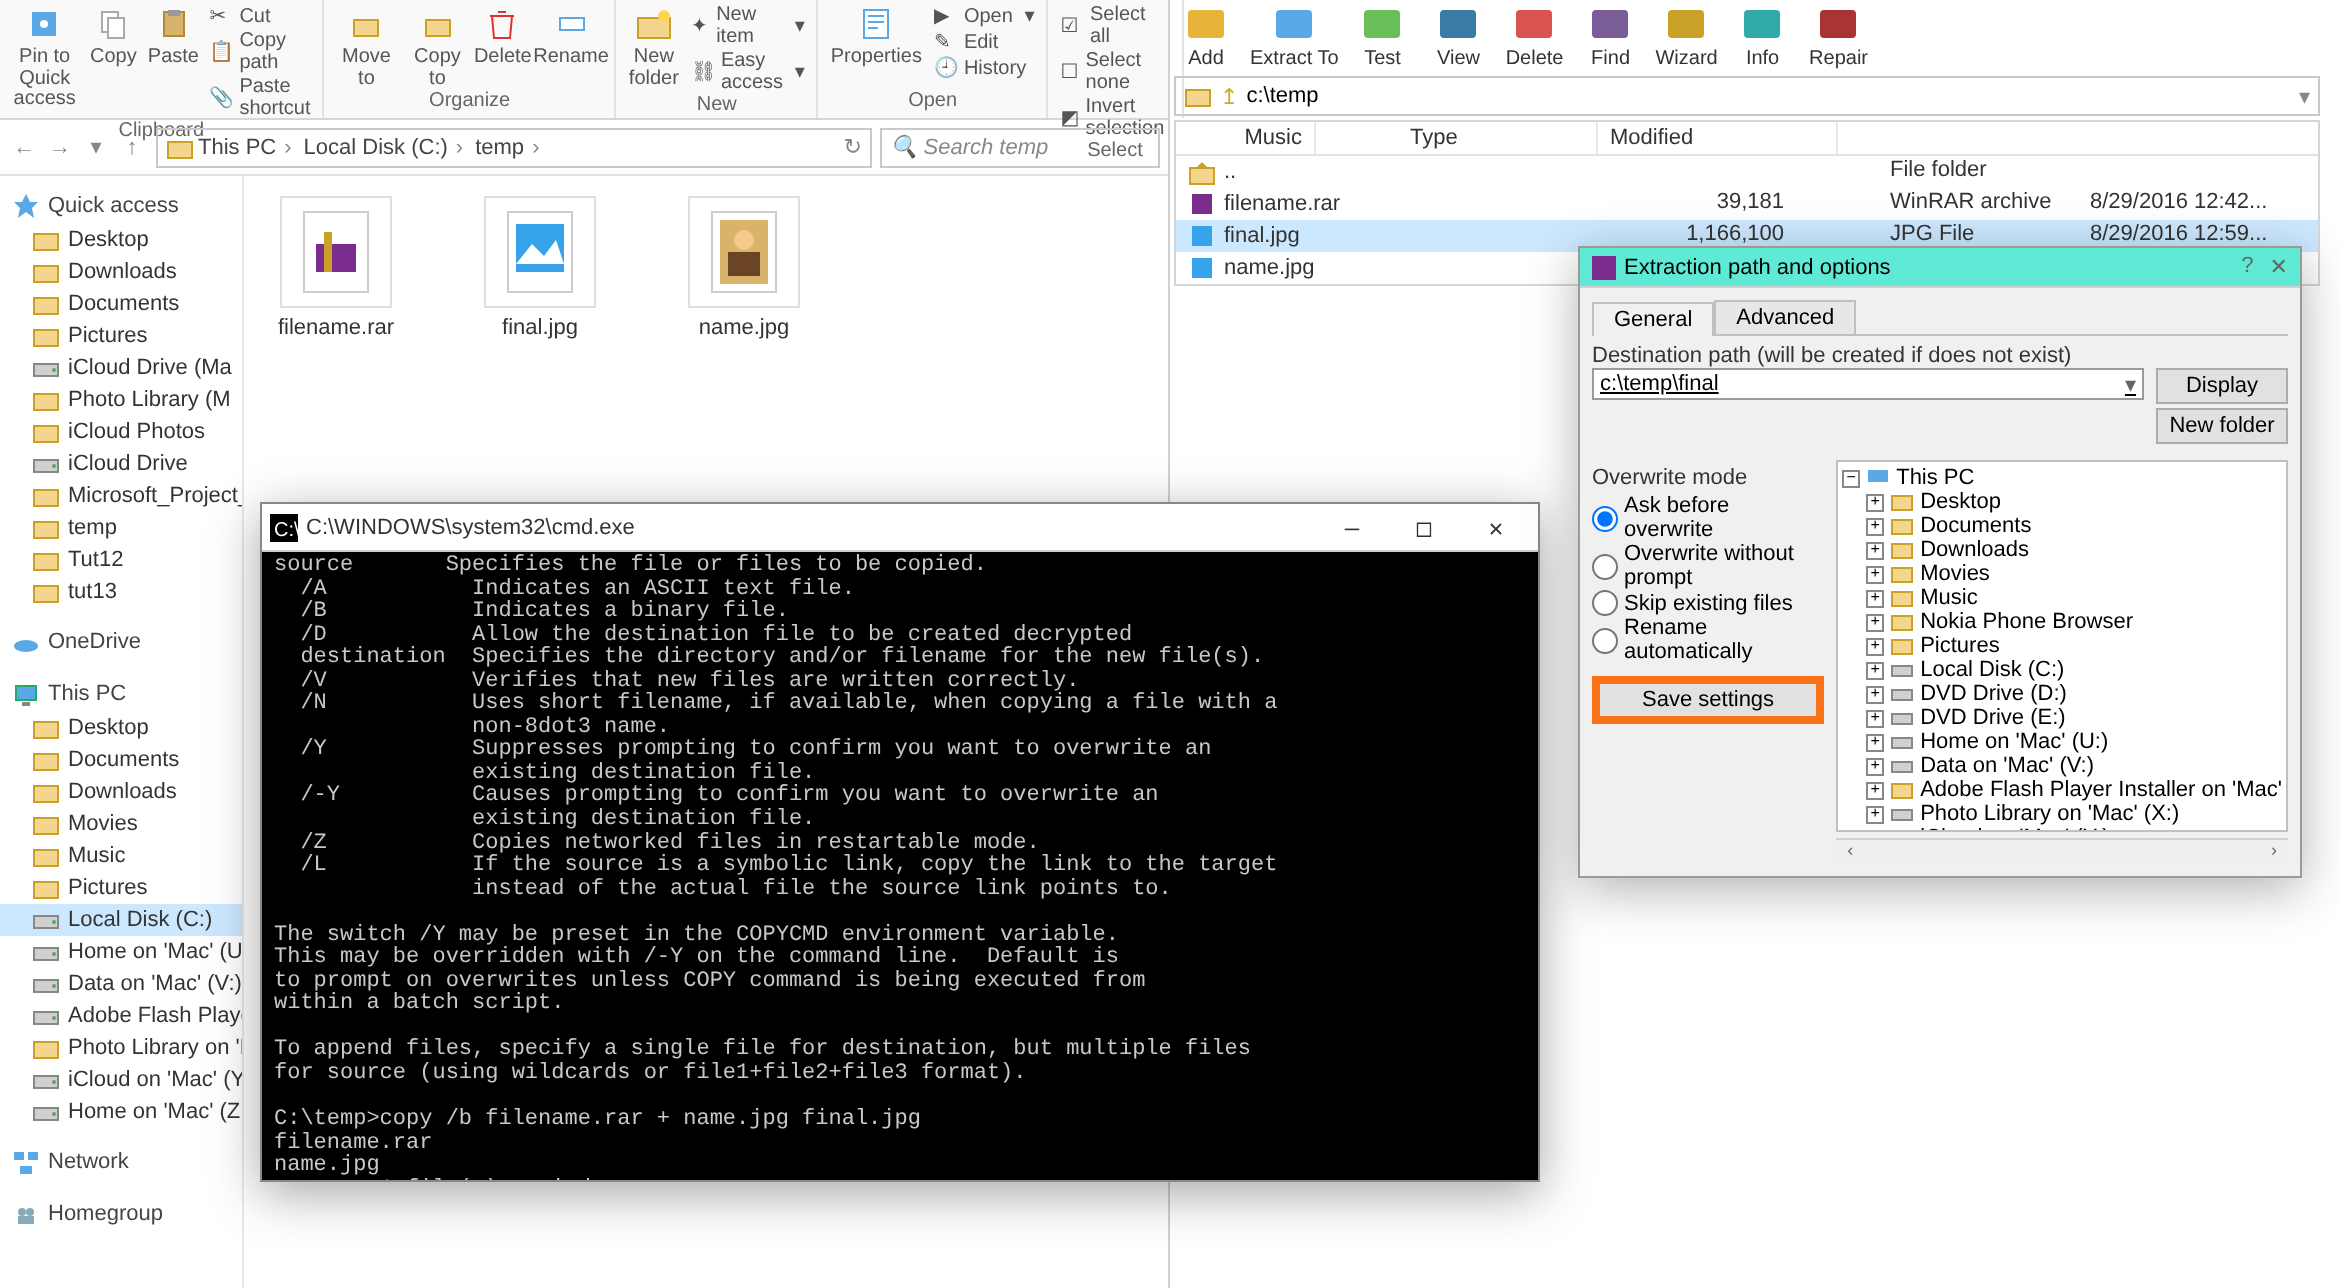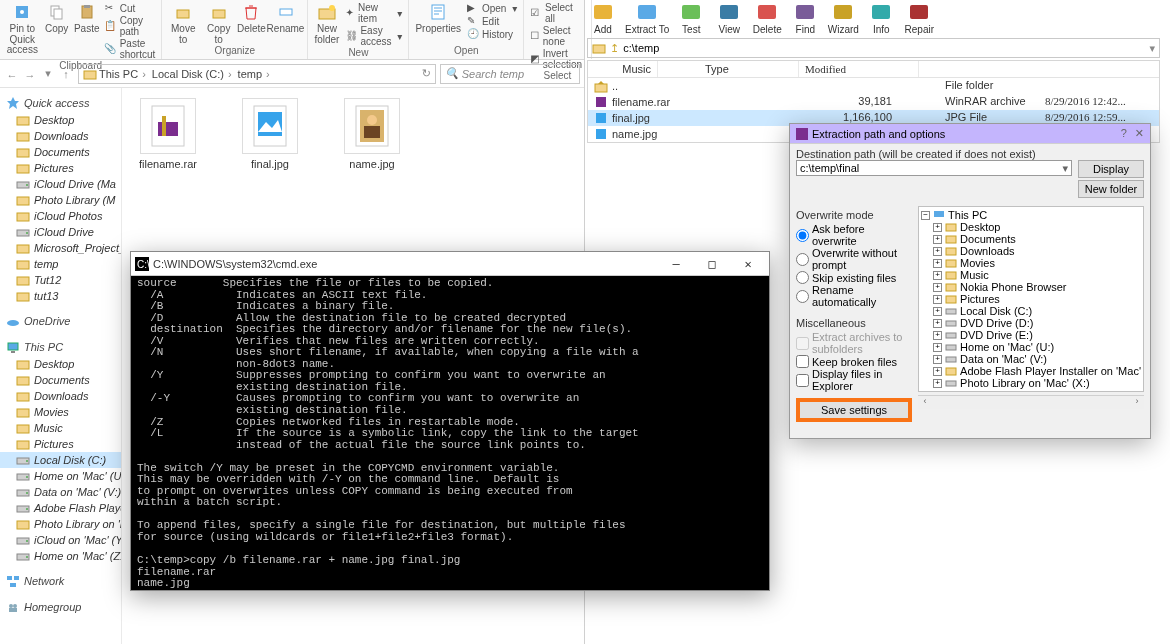--- a/index.html
+++ b/index.html
@@ -22,21 +22,21 @@
 .addr-row { height: 28px; display: flex; align-items: center; gap: 4px; padding: 0 4px; border-bottom: 1px solid #e3e3e3; }
 .addr-nav { display: flex; gap: 2px; align-items: center; color: #888; }
 .addr-nav .nv { width: 16px; height: 16px; display: flex; align-items: center; justify-content: center; border-radius: 2px; }
 .addr-bar { flex: 1; height: 20px; border: 1px solid #c9c9c9; display: flex; align-items: center; gap: 2px; padding: 0 4px; font-size: 11px; color: #444; }
 .addr-bar .crumb:after { content: "›"; margin: 0 4px; color: #888; }
 .addr-bar .crumb:last-child:after { content: ""; }
 .search-box { width: 140px; height: 20px; border: 1px solid #c9c9c9; display: flex; align-items: center; padding: 0 4px; color: #888; font-size: 11px; font-style: italic; }
 
 .explorer-body { display: flex; height: calc(100% - 88px); }
 .side-tree { width: 122px; border-right: 1px solid #eaeaea; overflow: hidden; padding: 6px 0; font-size: 11px; }
-.tree-group { margin-bottom: 8px; font-style: italic; }
+.tree-group { margin-bottom: 8px; }
 .tree-head { display: flex; align-items: center; gap: 4px; padding: 2px 6px; color: #444; }
 .tree-item { display: flex; align-items: center; gap: 4px; padding: 1px 6px 1px 16px; color: #333; white-space: nowrap; overflow: hidden; text-overflow: ellipsis; }
 .tree-item.sel { background: #cce8ff; }
 .fi { width: 14px; height: 14px; flex: 0 0 14px; }
 
 .file-pane { flex: 1; padding: 10px; display: flex; gap: 30px; align-items: flex-start; }
 .file-tile { width: 72px; display: flex; flex-direction: column; align-items: center; gap: 4px; }
 .file-tile .thumb { width: 56px; height: 56px; border: 1px solid #ddd; display: flex; align-items: center; justify-content: center; background: #fff; }
 .file-tile .name { font-size: 11px; text-align: center; color: #333; }
 
@@ -54,37 +54,37 @@
 .rar-btn { display: flex; flex-direction: column; align-items: center; gap: 1px; min-width: 32px; }
 .rar-btn .ric { width: 22px; height: 22px; }
 .rar-btn .rlb { font-size: 10px; color: #333; }
 .rar-addr { height: 20px; border: 1px solid #c9c9c9; margin: 2px 6px; display: flex; align-items: center; gap: 4px; padding: 0 4px; font-size: 11px; }
 .rar-list { border: 1px solid #d6d6d6; margin: 2px 6px 0; }
 .rar-head { display: flex; background: #fff; border-bottom: 1px solid #e3e3e3; font-size: 11px; color: #333; }
 .rar-head div { padding: 2px 6px; border-right: 1px solid #e9e9e9; }
 .col-name { flex: 1; }
 .col-size { width: 70px; text-align: right; }
 .col-type { width: 100px; margin-left: 41px; }
-.col-mod { width: 120px; font-family: Liberation Serif, serif; }
+.col-mod { width: 120px; }
 .rar-row { display: flex; font-size: 11px; color: #333; }
 .rar-row div { padding: 1px 6px; }
 .rar-row.sel { background: #cce8ff; }
 .rar-row .nm { display: flex; align-items: center; gap: 4px; }
 
 
 .dlg { position: absolute; left: 789px; top: 123px; width: 362px; height: 316px; background: #f0f0f0; border: 1px solid #9a9a9a; box-shadow: 0 6px 24px rgba(0,0,0,.3); font-size: 11px; }
-.dlg-title { height: 20px; background: #c4b5fd; border-bottom: 1px solid #d0d0d0; display: flex; align-items: center; justify-content: space-between; padding: 0 6px; }
+.dlg-title { height: 20px; background: #5eead4; border-bottom: 1px solid #d0d0d0; display: flex; align-items: center; justify-content: space-between; padding: 0 6px; }
 .dlg-tabs { display: flex; gap: 0; margin: 6px 6px 0; border-bottom: 1px solid #c0c0c0; }
 .dlg-tab { padding: 2px 10px; border: 1px solid #c0c0c0; border-bottom: none; background: #e7e7e7; font-size: 11px; }
 .dlg-tab.act { background: #f0f0f0; position: relative; top: 1px; }
 .dlg-body { display: flex; padding: 6px; gap: 6px; }
 .dlg-left { width: 180px; display: flex; flex-direction: column; gap: 6px; }
 .dlg-right { flex: 1; display: flex; flex-direction: column; gap: 3px; }
 .dlg-label { color: #333; }
-.dlg-input { border: 1px solid #9a9a9a; padding: 1px 3px; background: #fff; height: 16px; display: flex; align-items: center; }
+.dlg-input { border: 1px solid #9a9a9a; padding: 1px 3px; background: #fff; height: 16px; display: flex; align-items: center; text-decoration: underline; }
 .dlg-group { }
 .dlg-group .hd { color: #333; margin: 3px 0 2px; }
 .dlg-group label { display: flex; align-items: center; gap: 3px; font-size: 11px; margin: 0; }
 .dlg-btn { border: 1px solid #acacac; background: #e1e1e1; padding: 2px 0; text-align: center; font-size: 11px; }
 .dlg-wide-btn { border: 4px solid #f97316; background: #e1e1e1; padding: 2px 0; text-align: center; font-size: 11px; width: 100%; }
 .dlg-tree { border: 1px solid #c0c0c0; background: #fff; height: 186px; overflow: hidden; padding: 2px; position: relative; }
 .dlg-tree .ti { display: flex; align-items: center; gap: 3px; font-size: 11px; padding: 0; white-space: nowrap; }
 .dlg-tree .exp { width: 9px; height: 9px; border: 1px solid #888; display: inline-flex; align-items: center; justify-content: center; font-size: 8px; line-height: 1; }
 .dlg-scroll-h { height: 14px; border-top: 1px solid #d0d0d0; display: flex; justify-content: space-between; background: #efefef; }
 .dlg-scroll-h span { width: 14px; text-align: center; font-size: 9px; color: #666; }
@@ -784,20 +784,24 @@
           <svg width="12" height="12">
             <rect width="12" height="12" fill="#7b2d8e"></rect>
           </svg>
         </span>
         <span>Extraction path and options</span>
       </span>
     <span style="display:flex;gap:8px;color:#666">
         <span>?</span>
         <span>✕</span>
       </span>
+  </div>
+  <div class="dlg-tabs">
+    <div class="dlg-tab act">General</div>
+    <div class="dlg-tab">Advanced</div>
   </div>
 
   <div class="dlg-full">
     <div class="dlg-label" style="margin-top:4px">Destination path (will be created if does not exist)</div>
     <div style="display:flex;gap:6px;align-items:flex-start">
       <div style="flex:1">
           <div class="dlg-input">
             <span>c:\temp\final</span>
             <span style="margin-left:auto;color:#666">▾</span>
           </div>
@@ -823,35 +827,20 @@
           </label>
         <label>
             <input type="radio" style="">
             <span>Skip existing files</span>
           </label>
         <label>
             <input type="radio" style="">
             <span>Rename automatically</span>
           </label>
       </div>
-      <div class="dlg-group">
-        <div class="hd">Miscellaneous</div>
-        <label style="color:#9a9a9a">
-            <input type="checkbox" disabled="" style="">
-            <span>Extract archives to subfolders</span>
-          </label>
-        <label>
-            <input type="checkbox" style="">
-            <span>Keep broken files</span>
-          </label>
-        <label>
-            <input type="checkbox" style="">
-            <span>Display files in Explorer</span>
-          </label>
-      </div>
       <div class="dlg-wide-btn">Save settings</div>
     </div>
     <div class="dlg-right">
       <div class="dlg-tree" id="dlg-tree">
           <div class="ti" style="padding-left:0">
             <span class="exp">−</span>
             <span>
               <svg width="12" height="12">
                 <rect x="1" y="2" width="10" height="6" fill="#5aa9e6"></rect>
               </svg>

